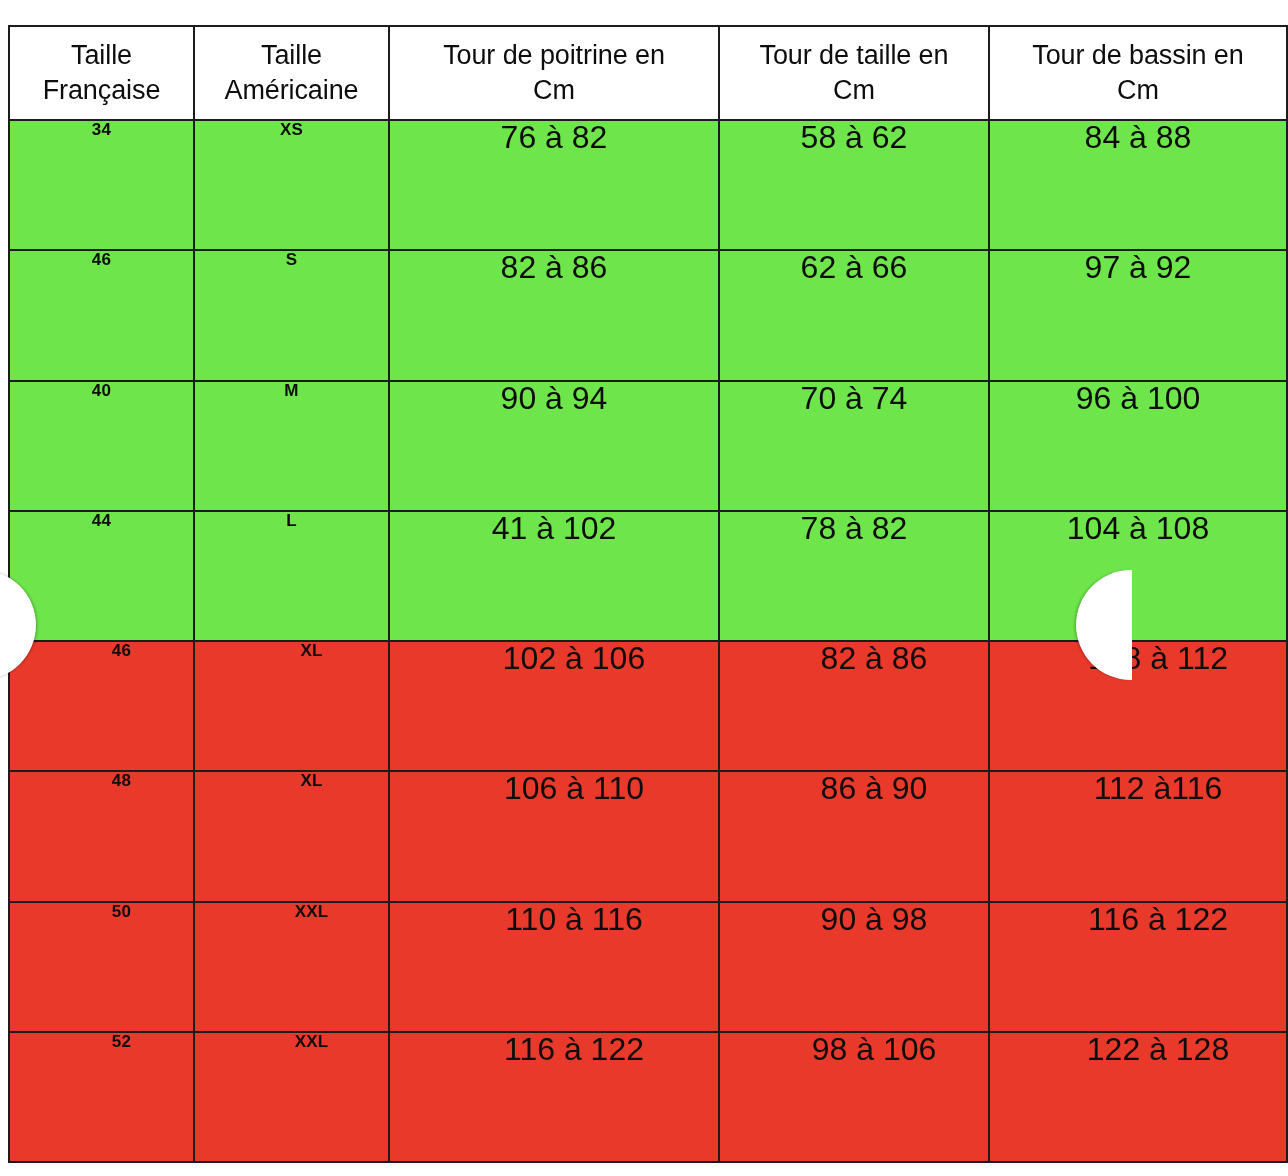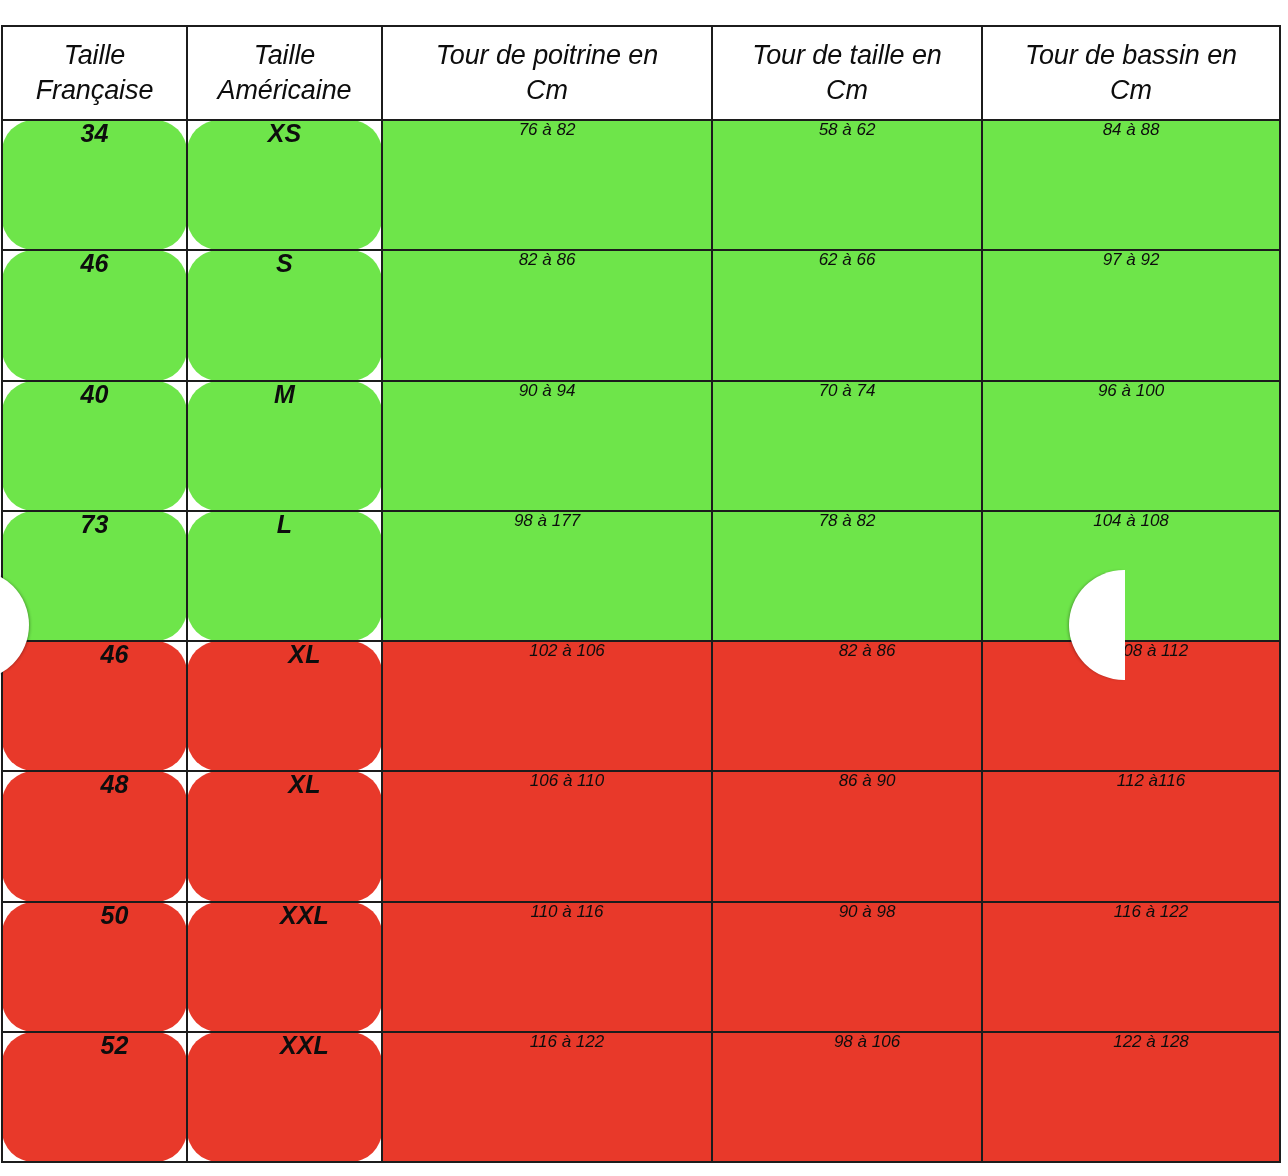--- a/index.html
+++ b/index.html
@@ -17,25 +17,24 @@
     position: relative;
     width: 1288px;
     height: 1176px;
     background: #ffffff;
     overflow: hidden;
   }
 
   
   #size-table-wrap {
     position: absolute;
-    left: 1px;
+    left: 8px;
     top: 25px;
     width: 1096px;
     height: 1138px;
-    font-style: italic;
   }
 
   table.size-table {
     width: 100%;
     height: 100%;
     border-collapse: collapse;
     table-layout: fixed;
   }
 
   table.size-table th,
@@ -67,31 +66,30 @@
     padding: 0 6px;
   }
   thead th .hdr-line { display: block; }
 
   
   tbody tr { height: 87.5px; }
 
   tbody td {
     vertical-align: top;
     padding-top: 9px;
-    font-size: 17px;
+    font-size: 32px;
     line-height: 1.0;
     font-weight: 400;
   }
 
   tbody td.col-fr,
   tbody td.col-us {
     font-weight: bold;
-    font-size: 25px;
+    font-size: 17px;
     letter-spacing: 0.2px;
-    border-radius: 32px;
   }
 
   tbody tr.band-green td { background: #6EE54A; }
   tbody tr.band-red   td { background: #E8392A; padding-left: 40px; }
 
   
   .notch {
     position: absolute;
     width: 56px;
     height: 110px;
@@ -181,23 +179,23 @@
             <td class="col-hi">97 à 92</td>
           </tr>
           <tr class="band-green">
             <td class="col-fr">40</td>
             <td class="col-us">M</td>
             <td class="col-ch">90 à 94</td>
             <td class="col-wa">70 à 74</td>
             <td class="col-hi">96 à 100</td>
           </tr>
           <tr class="band-green">
-            <td class="col-fr">73</td>
+            <td class="col-fr">44</td>
             <td class="col-us">L</td>
-            <td class="col-ch">98 à 177</td>
+            <td class="col-ch">41 à 102</td>
             <td class="col-wa">78 à 82</td>
             <td class="col-hi">104 à 108</td>
           </tr>
           <tr class="band-red">
             <td class="col-fr">46</td>
             <td class="col-us">XL</td>
             <td class="col-ch">102 à 106</td>
             <td class="col-wa">82 à 86</td>
             <td class="col-hi">108 à 112</td>
           </tr>

